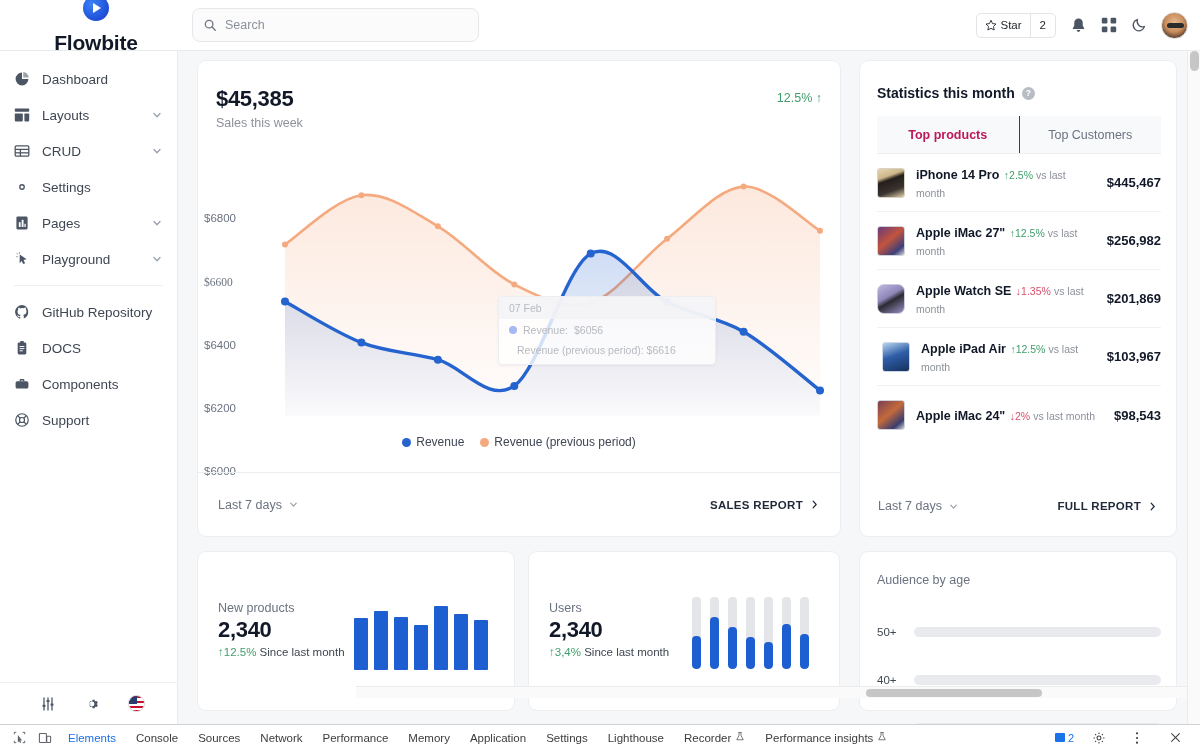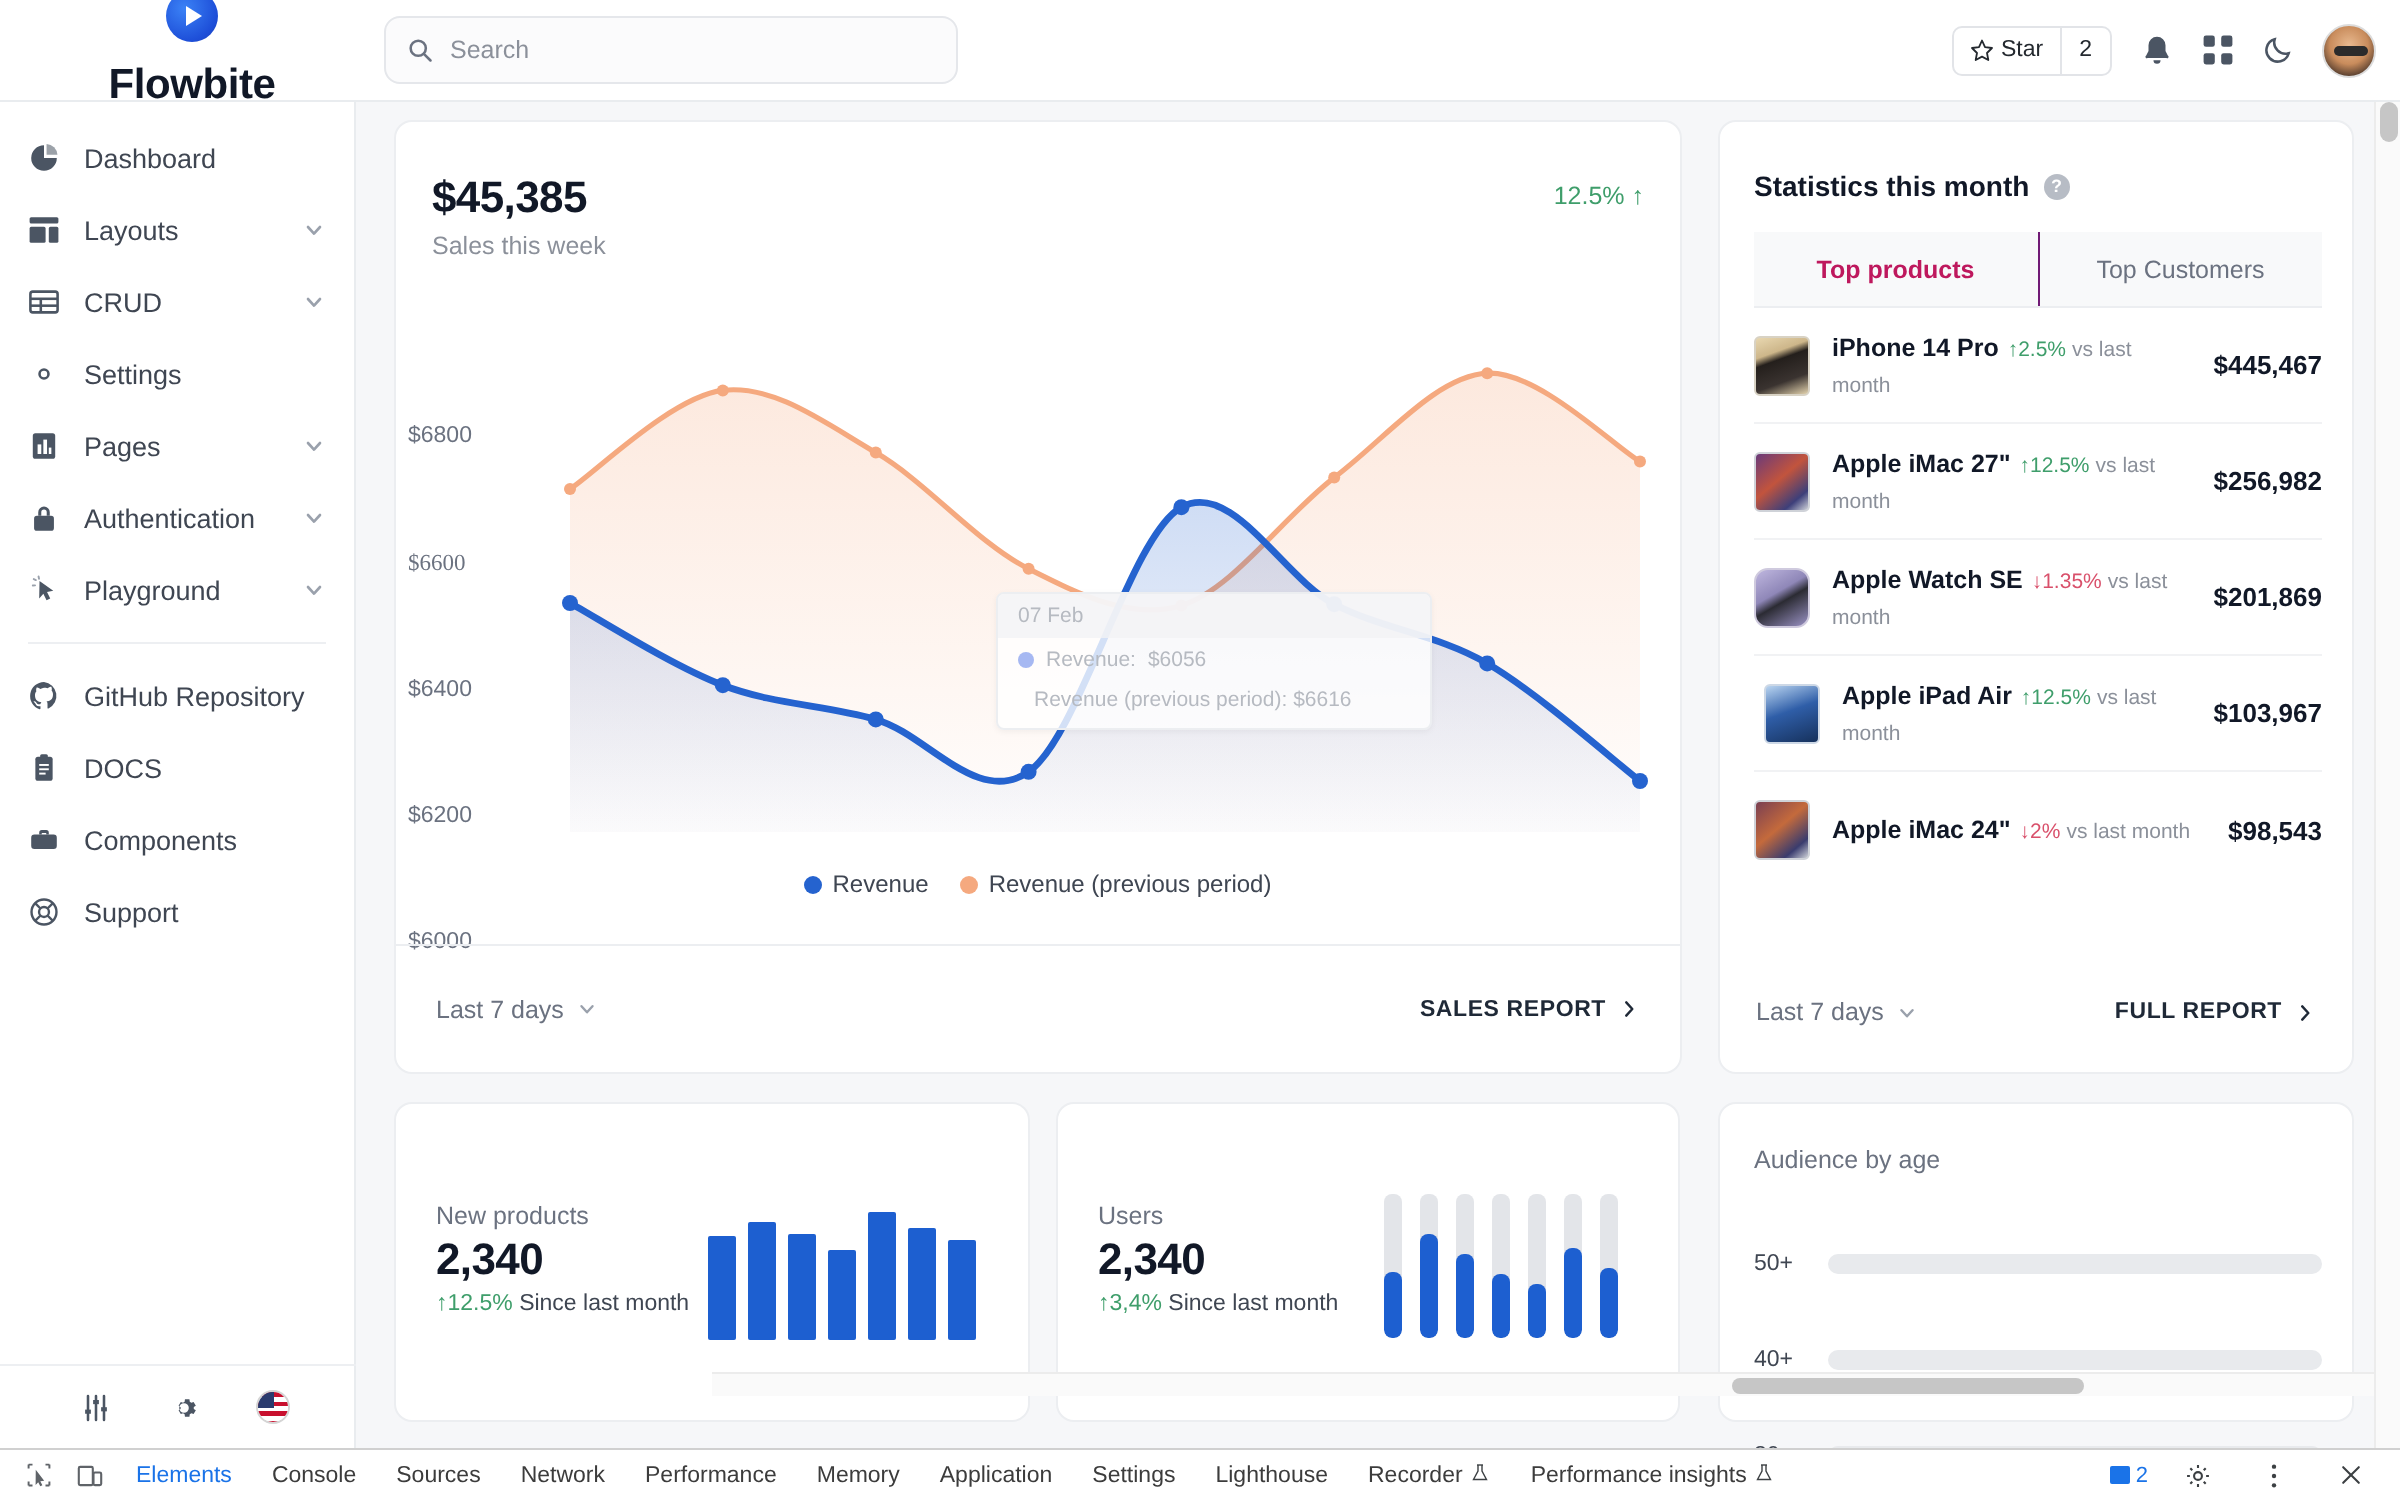--- a/index.html
+++ b/index.html
@@ -281,34 +281,20 @@
           </svg>
       </span>
       <span class="txt">Pages</span>
       <span class="chev ico">
         <svg width="12" height="12" viewBox="0 0 20 20" fill="none" stroke="#9aa1ac" stroke-width="2.2" stroke-linecap="round" stroke-linejoin="round">
             <polyline points="5,7.5 10,13 15,7.5"></polyline>
           </svg>
       </span>
     </div>
 
-    <div class="navitem">
-      <span class="ico">
-        <svg width="16" height="16" viewBox="0 0 20 20" fill="#4b5563">
-            <rect x="3.8" y="8.6" width="12.4" height="9.4" rx="1.8"></rect>
-            <path d="M6.4 8.6V6.4a3.6 3.6 0 0 1 7.2 0v2.2h-1.9V6.4a1.7 1.7 0 0 0-3.4 0v2.2z"></path>
-          </svg>
-      </span>
-      <span class="txt">Authentication</span>
-      <span class="chev ico">
-        <svg width="12" height="12" viewBox="0 0 20 20" fill="none" stroke="#9aa1ac" stroke-width="2.2" stroke-linecap="round" stroke-linejoin="round">
-            <polyline points="5,7.5 10,13 15,7.5"></polyline>
-          </svg>
-      </span>
-    </div>
 
     <div class="navitem">
       <span class="ico">
         <svg width="16" height="16" viewBox="0 0 20 20" fill="#4b5563">
             <path d="M7.2 4.4l8.6 6-3.9.9 2 4-2.3 1.1-2-4-2.6 2.9z"></path>
             <path d="M3.6 3.2l1.3.6M3 7.2l1.4-.1M6.6 1.6l.3 1.4" stroke="#9aa1ac" stroke-width="1.2" stroke-linecap="round"></path>
           </svg>
       </span>
       <span class="txt">Playground</span>
       <span class="chev ico">

